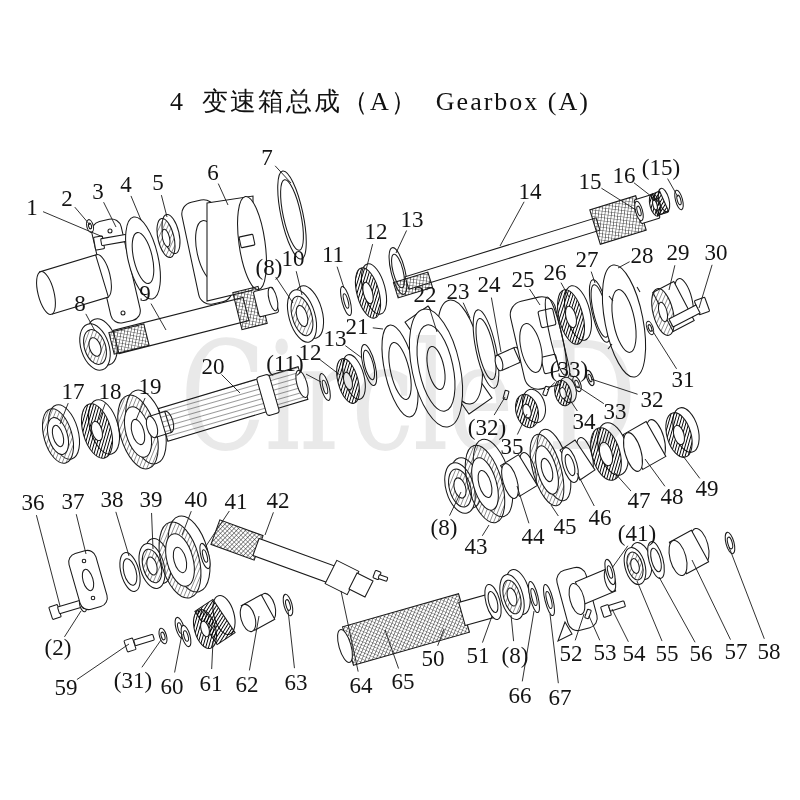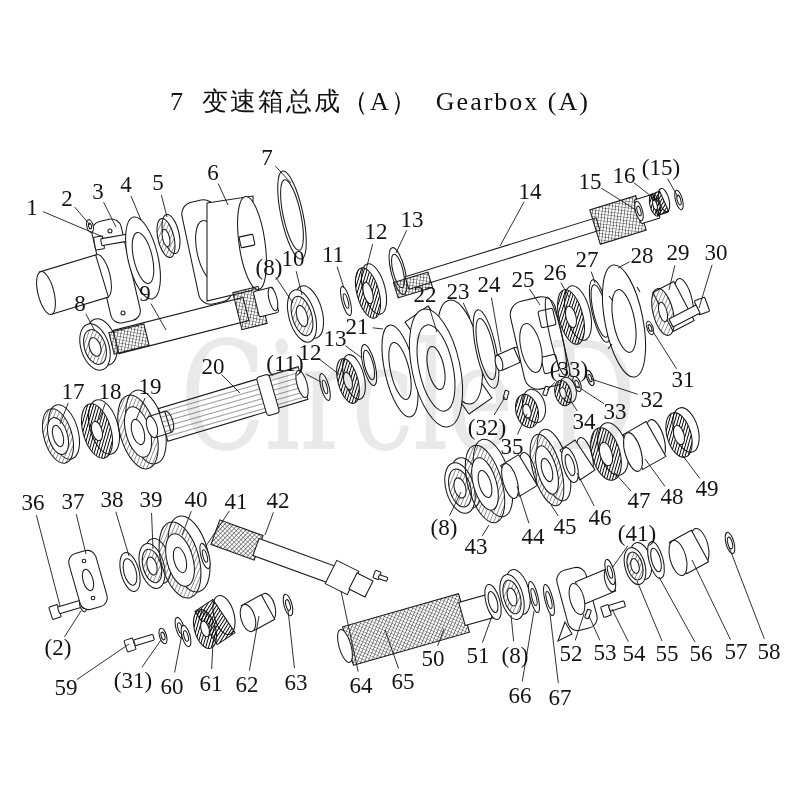--- a/index.html
+++ b/index.html
@@ -423,15 +423,15 @@
         <text x="571" y="653" text-anchor="middle" dominant-baseline="central" class="lbl">52</text>
         <text x="605" y="652" text-anchor="middle" dominant-baseline="central" class="lbl">53</text>
         <text x="634" y="653" text-anchor="middle" dominant-baseline="central" class="lbl">54</text>
         <text x="667" y="653" text-anchor="middle" dominant-baseline="central" class="lbl">55</text>
         <text x="701" y="653" text-anchor="middle" dominant-baseline="central" class="lbl">56</text>
         <text x="736" y="651" text-anchor="middle" dominant-baseline="central" class="lbl">57</text>
         <text x="769" y="651" text-anchor="middle" dominant-baseline="central" class="lbl">58</text>
         <text x="637" y="533" text-anchor="middle" dominant-baseline="central" class="lbl">(41)</text>
       </g>
   </svg>
-  <div class="title">7  变速箱总成（A）  Gearbox (A)</div>
+  <div class="title">4  变速箱总成（A）  Gearbox (A)</div>
   <div class="watermark">Circle D</div>
 </div>
 
 </body></html>

